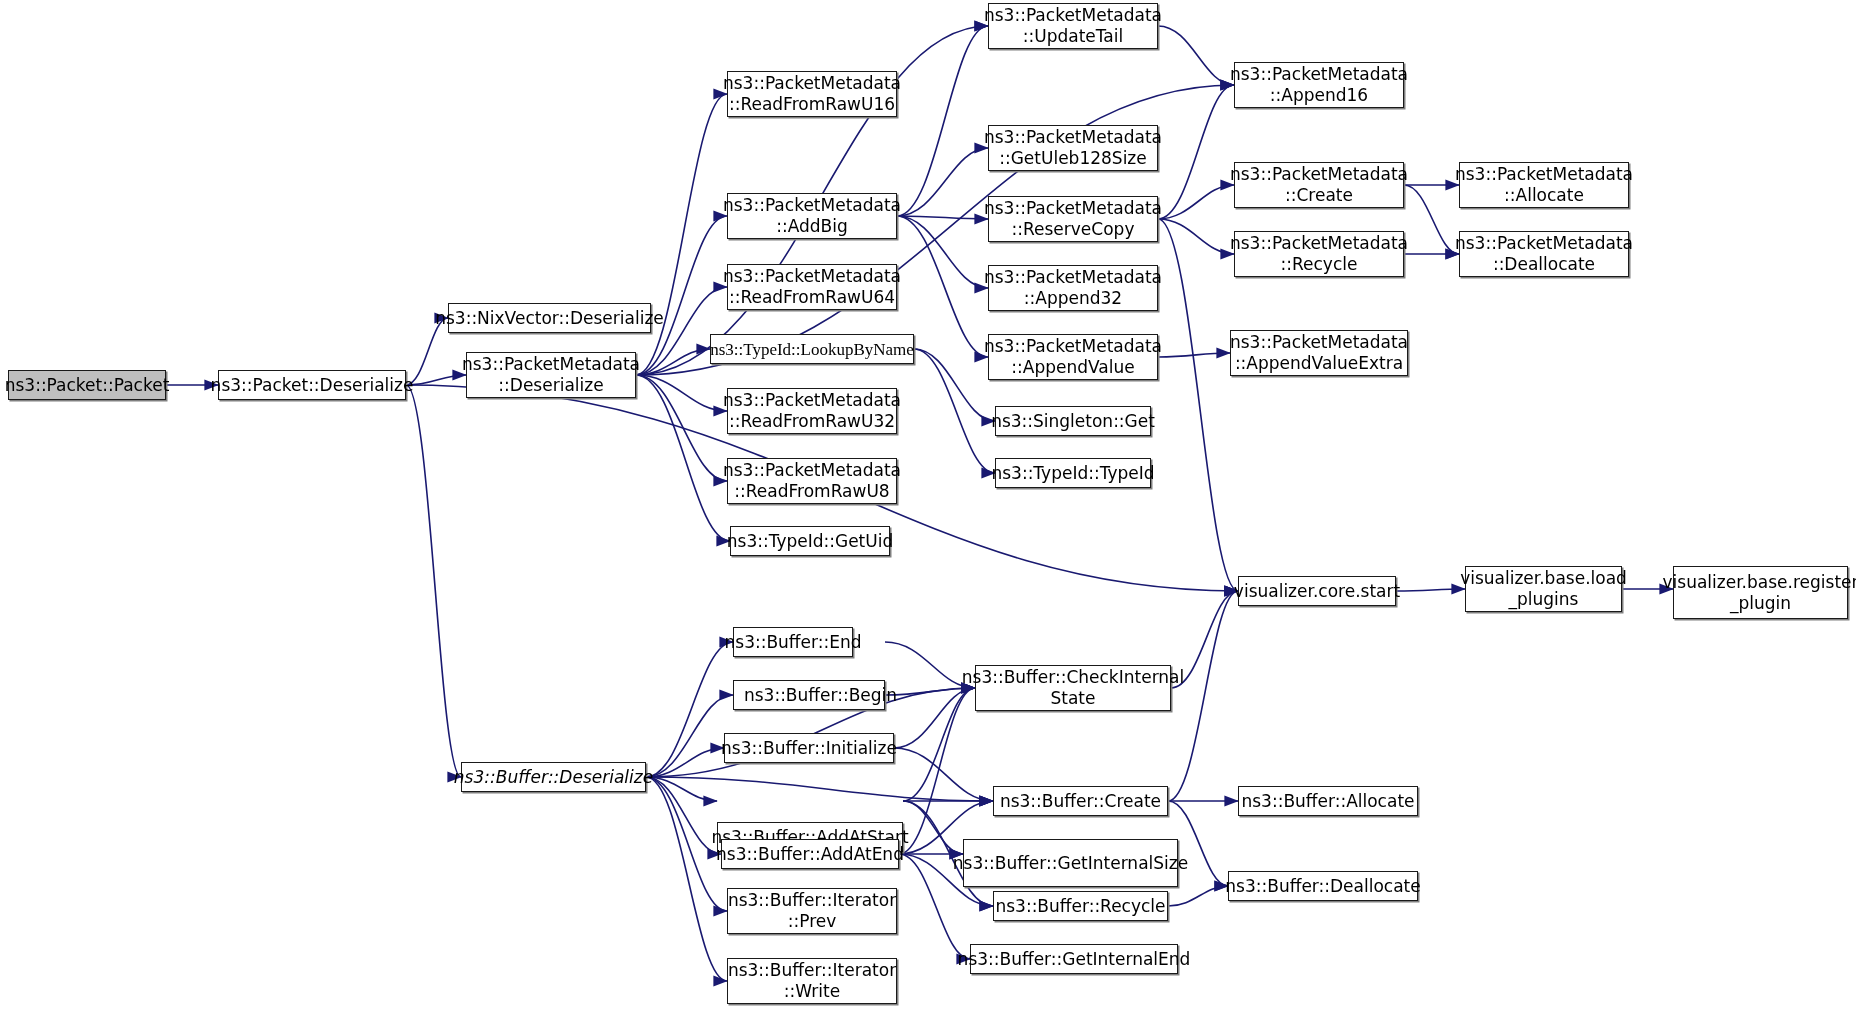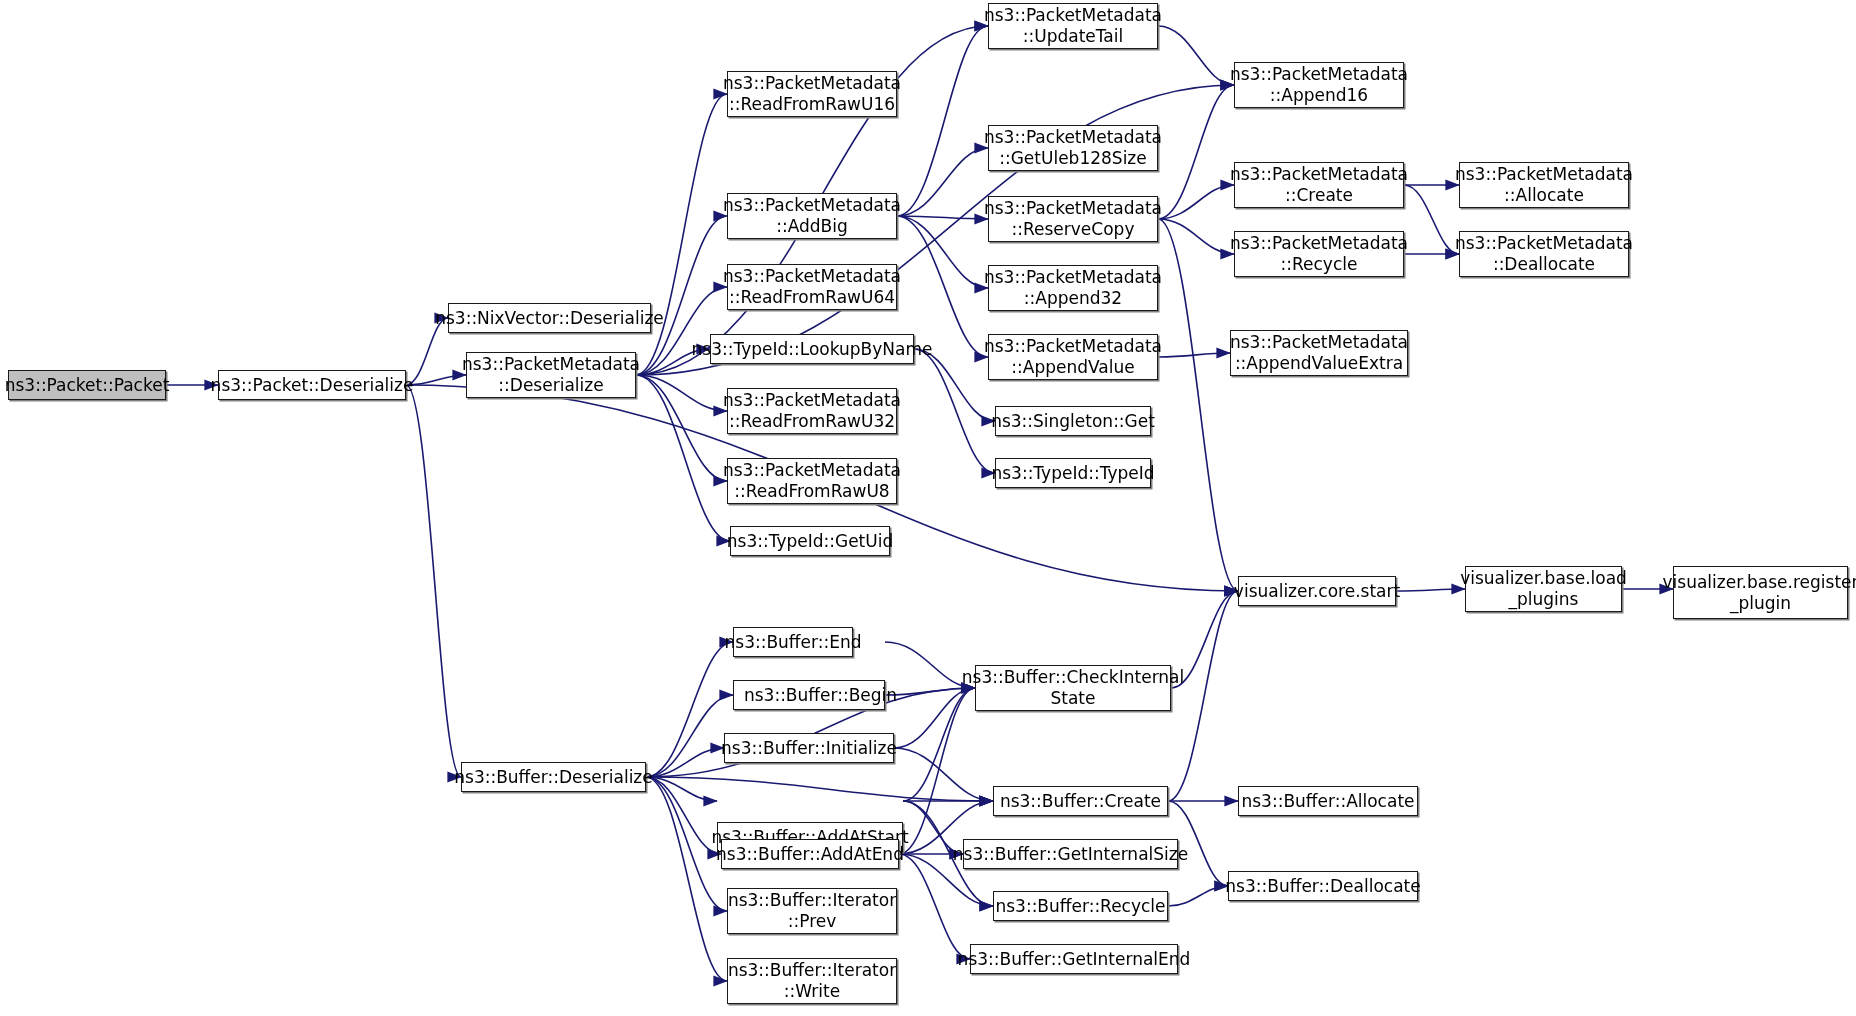--- a/index.html
+++ b/index.html
@@ -121,21 +121,21 @@
       <div class="node" style="left: 218px; top: 370px; width: 188px; height: 30px;">ns3::Packet::Deserialize</div>
       <div class="node" style="left: 448px; top: 303px; width: 203px; height: 30px;">ns3::NixVector::Deserialize</div>
       <div class="node" style="left: 466px; top: 352px; width: 170px; height: 46px;">ns3::PacketMetadata
 ::Deserialize</div>
       <div class="node" style="left: 727px; top: 71px; width: 170px; height: 46px;">ns3::PacketMetadata
 ::ReadFromRawU16</div>
       <div class="node" style="left: 727px; top: 193px; width: 170px; height: 46px;">ns3::PacketMetadata
 ::AddBig</div>
       <div class="node" style="left: 727px; top: 264px; width: 170px; height: 46px;">ns3::PacketMetadata
 ::ReadFromRawU64</div>
-      <div class="node" style="left: 710px; top: 334px; width: 204px; height: 30px;">ns3::TypeId::LookupByName</div>
+      <div class="node" style="left: 710px; top: 334px; width: 204px; height: 30px; font-family: Liberation Serif, serif;">ns3::TypeId::LookupByName</div>
       <div class="node" style="left: 727px; top: 388px; width: 170px; height: 46px;">ns3::PacketMetadata
 ::ReadFromRawU32</div>
       <div class="node" style="left: 727px; top: 458px; width: 170px; height: 46px;">ns3::PacketMetadata
 ::ReadFromRawU8</div>
       <div class="node" style="left: 730px; top: 526px; width: 160px; height: 30px;">ns3::TypeId::GetUid</div>
       <div class="node" style="left: 988px; top: 3px; width: 170px; height: 46px;">ns3::PacketMetadata
 ::UpdateTail</div>
       <div class="node" style="left: 988px; top: 125px; width: 170px; height: 46px;">ns3::PacketMetadata
 ::GetUleb128Size</div>
       <div class="node" style="left: 988px; top: 196px; width: 170px; height: 46px;">ns3::PacketMetadata
@@ -156,32 +156,32 @@
 ::AppendValueExtra</div>
       <div class="node" style="left: 1459px; top: 162px; width: 170px; height: 46px;">ns3::PacketMetadata
 ::Allocate</div>
       <div class="node" style="left: 1459px; top: 231px; width: 170px; height: 46px;">ns3::PacketMetadata
 ::Deallocate</div>
       <div class="node" style="left: 1238px; top: 576px; width: 158px; height: 30px;">visualizer.core.start</div>
       <div class="node" style="left: 1465px; top: 566px; width: 157px; height: 46px;">visualizer.base.load
 _plugins</div>
       <div class="node" style="left: 1673px; top: 566px; width: 175px; height: 53px;">visualizer.base.register
 _plugin</div>
-      <div class="node" style="left: 461px; top: 762px; width: 185px; height: 30px;">ns3::Buffer::Deserialize</div>
+      <div class="node" style="left: 461px; top: 762px; width: 185px; height: 30px; font-style: italic;">ns3::Buffer::Deserialize</div>
       <div class="node" style="left: 733px; top: 627px; width: 120px; height: 30px;">ns3::Buffer::End</div>
       <div class="node" style="left: 733px; top: 680px; width: 152px; height: 30px; padding-left: 29px;">ns3::Buffer::Begin</div>
       <div class="node" style="left: 724px; top: 733px; width: 170px; height: 30px;">ns3::Buffer::Initialize</div>
       <div class="node" style="left: 717px; top: 822px; width: 186px; height: 30px;">ns3::Buffer::AddAtStart</div>
       <div class="node" style="left: 721px; top: 839px; width: 178px; height: 30px;">ns3::Buffer::AddAtEnd</div>
       <div class="node" style="left: 727px; top: 888px; width: 170px; height: 46px;">ns3::Buffer::Iterator
 ::Prev</div>
       <div class="node" style="left: 727px; top: 958px; width: 170px; height: 46px;">ns3::Buffer::Iterator
 ::Write</div>
       <div class="node" style="left: 975px; top: 665px; width: 196px; height: 46px;">ns3::Buffer::CheckInternal
 State</div>
       <div class="node" style="left: 993px; top: 786px; width: 175px; height: 30px;">ns3::Buffer::Create</div>
-      <div class="node" style="left: 963px; top: 839px; width: 215px; height: 30px;">ns3::Buffer::GetInternalSize</div>
+      <div class="node" style="left: 963px; top: 839px; width: 215px; height: 48px;">ns3::Buffer::GetInternalSize</div>
       <div class="node" style="left: 993px; top: 891px; width: 175px; height: 30px;">ns3::Buffer::Recycle</div>
       <div class="node" style="left: 970px; top: 944px; width: 208px; height: 30px;">ns3::Buffer::GetInternalEnd</div>
       <div class="node" style="left: 1238px; top: 786px; width: 180px; height: 30px;">ns3::Buffer::Allocate</div>
       <div class="node" style="left: 1228px; top: 871px; width: 190px; height: 30px;">ns3::Buffer::Deallocate</div>
     </div>
 </div>
 
 </body></html>

